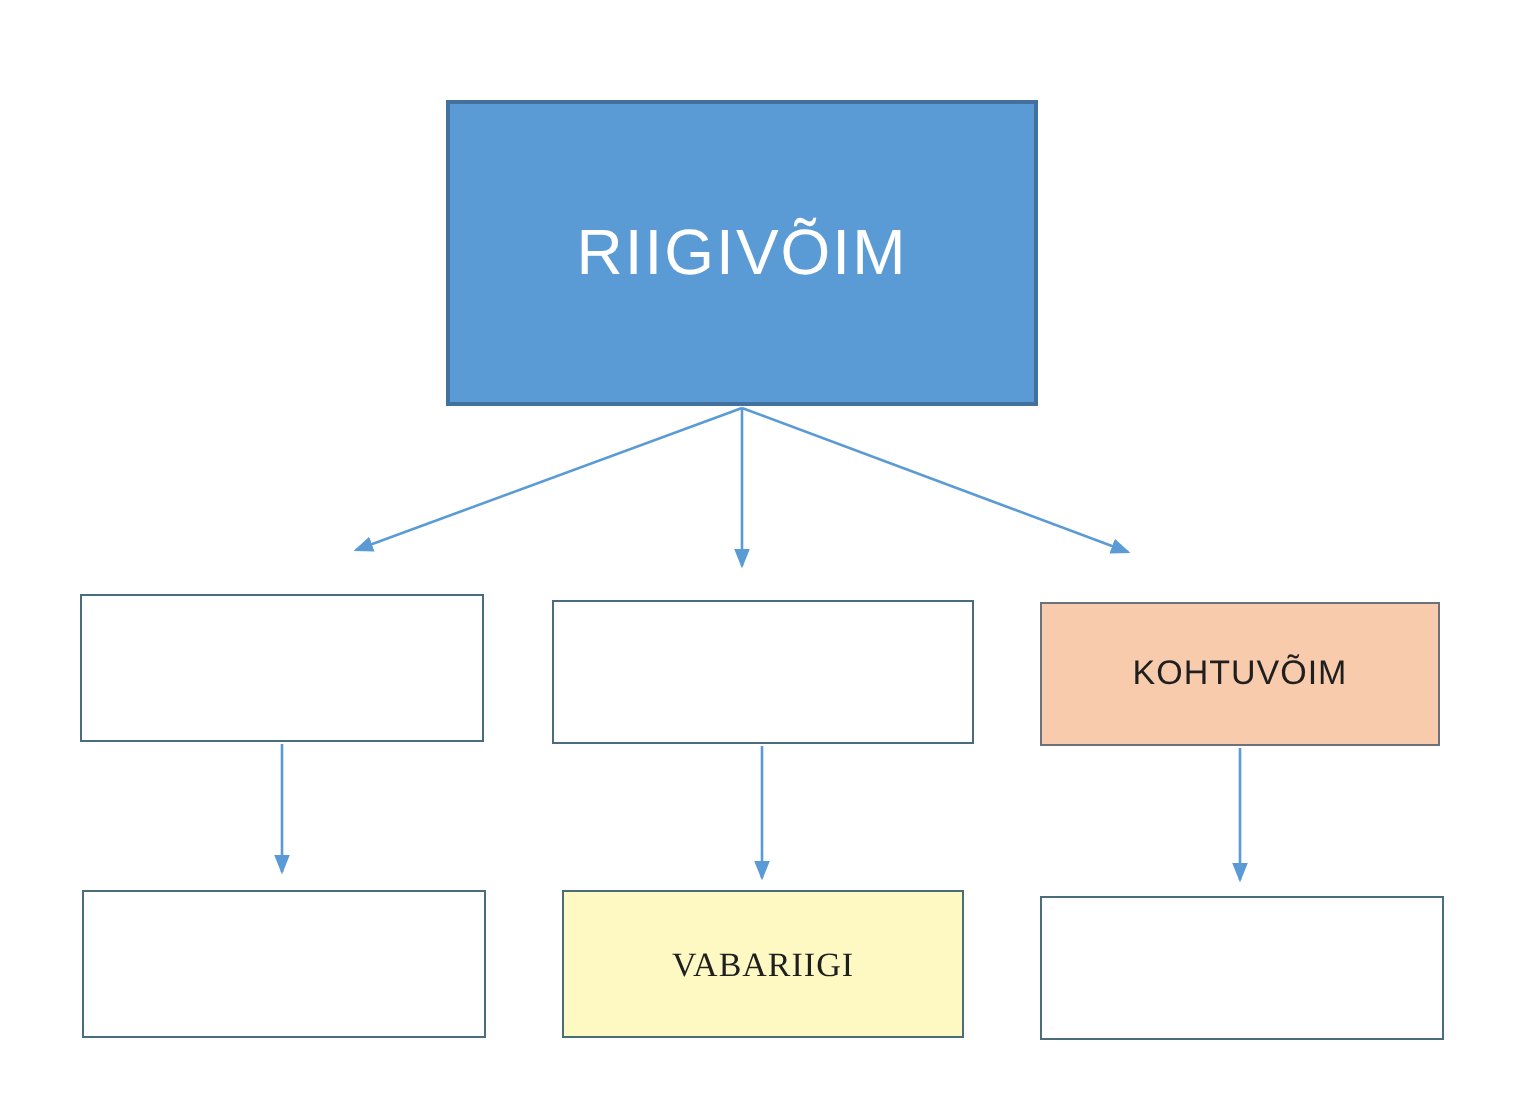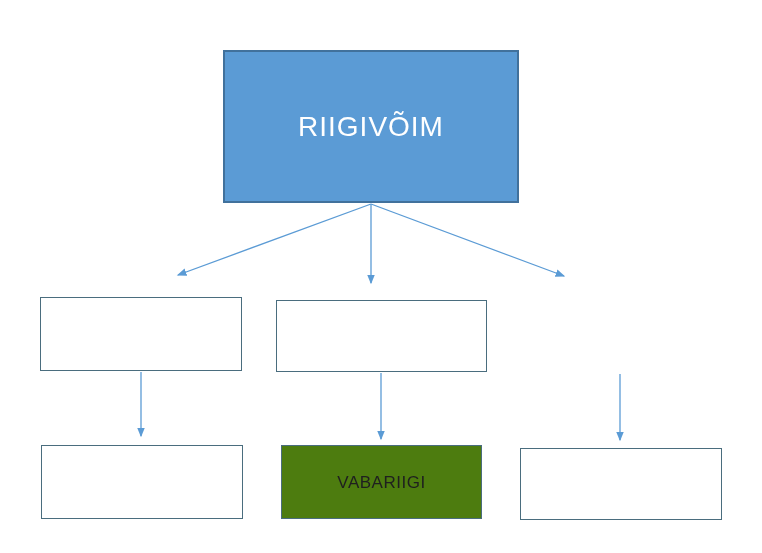--- a/index.html
+++ b/index.html
@@ -27,21 +27,21 @@
     display: flex;
     align-items: center;
     justify-content: center;
     text-align: center;
     z-index: 1;
   }
   .node-root {
     left: 223px; top: 50px;
     width: 296px; height: 153px;
     border: 2px solid;
-    font-size: 28px;
+    font-size: 32px;
     font-weight: 400;
     letter-spacing: 1px;
   }
   .node-l2-left {
     left: 40px; top: 297px;
     width: 202px; height: 74px;
     border: 1px solid;
   }
   .node-l2-mid {
     left: 276px; top: 300px;
@@ -101,26 +101,29 @@
   </div>
 
   <div class="node node-l2-left" style="background: rgb(255, 255, 255); border-color: rgb(74, 109, 126);">
     <span></span>
   </div>
 
   <div class="node node-l2-mid" style="background: rgb(255, 255, 255); border-color: rgb(74, 109, 126);">
     <span></span>
   </div>
 
+  <div class="node node-l2-right" style="background: rgb(248, 203, 173); border-color: rgb(109, 114, 120); color: rgb(31, 31, 31);">
+    <span>KOHTUVÕIM</span>
+  </div>
 
   <div class="node node-l3-left" style="background: rgb(255, 255, 255); border-color: rgb(74, 109, 126);">
     <span></span>
   </div>
 
-  <div class="node node-l3-mid two-line" style="background: #4d7c0f; border-color: rgb(74, 109, 126); color: rgb(31, 31, 31);">
+  <div class="node node-l3-mid two-line" style="background: #fef9c3; border-color: rgb(74, 109, 126); color: rgb(31, 31, 31); font-family: Liberation Serif, serif;">
     <div>
       <span>VABARIIGI</span>
     </div>
   </div>
 
   <div class="node node-l3-right" style="background: rgb(255, 255, 255); border-color: rgb(74, 109, 126);">
     <span></span>
   </div>
 
 </div>

